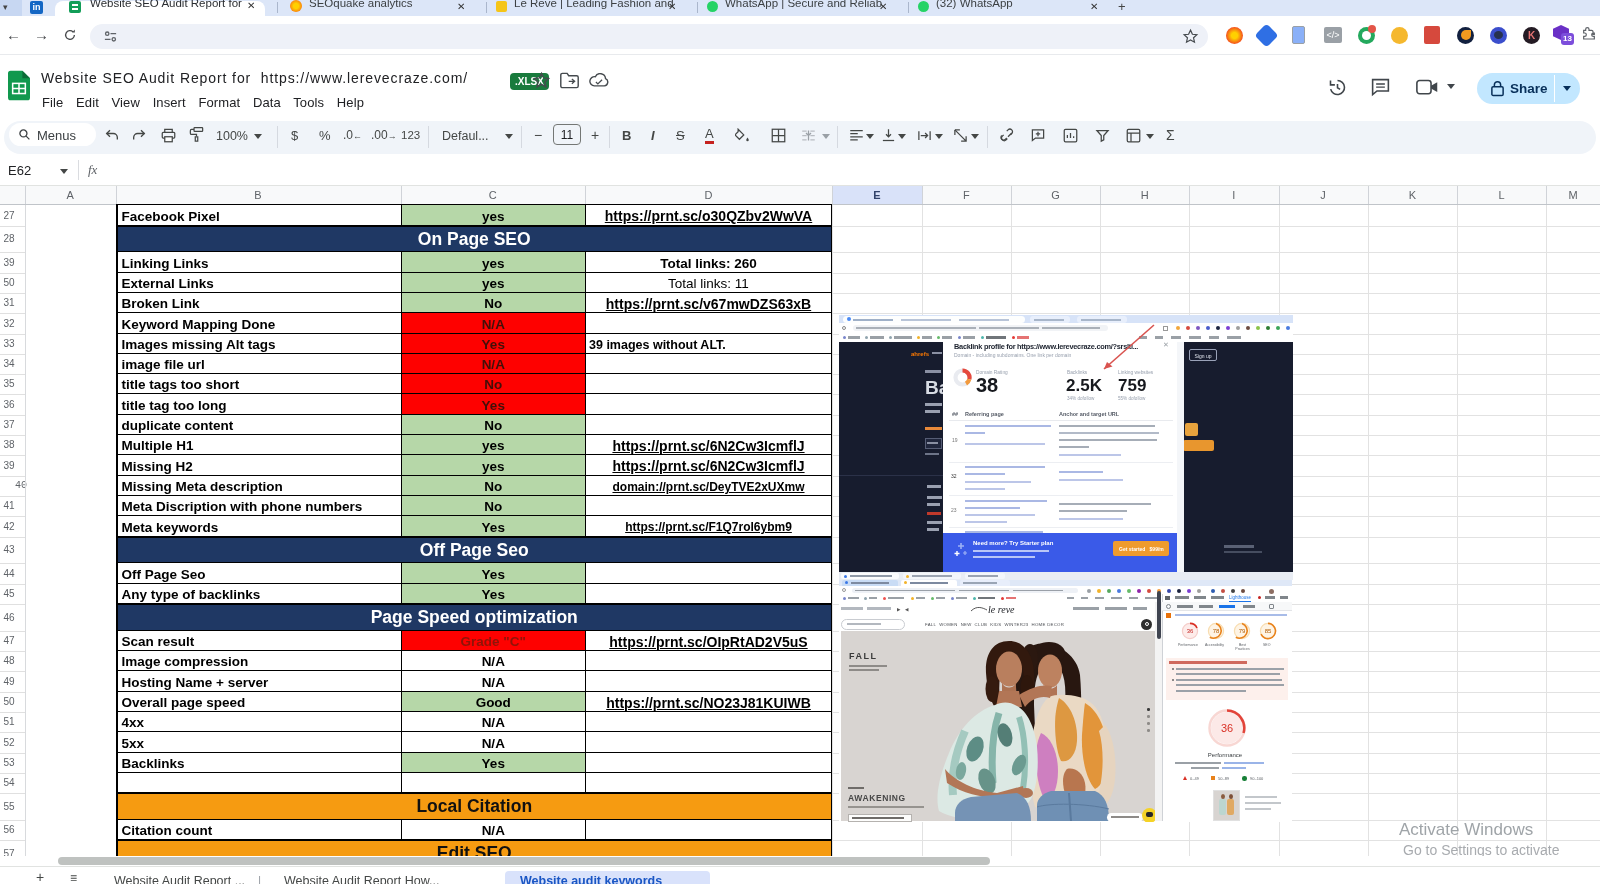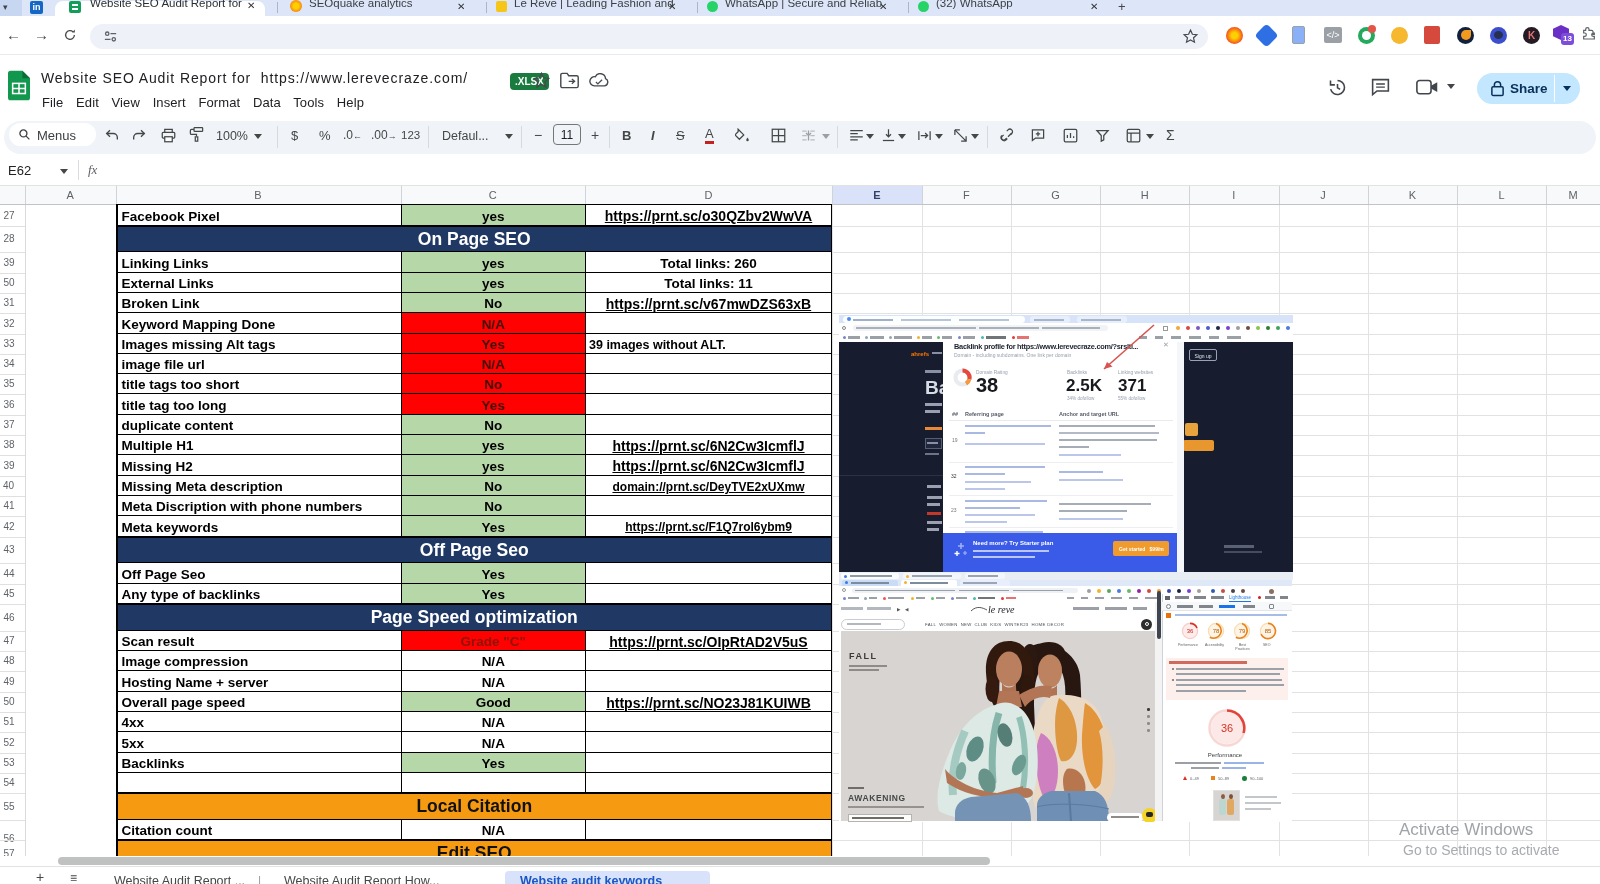--- a/index.html
+++ b/index.html
@@ -283,21 +283,21 @@
       <div class="abs" style="left:0;top:378px;width:18px;text-align:center;font-size:10px;color:#5f6368;">35</div>
       <div class="abs" style="left:0;top:394px;width:25px;height:1px;background:#e0e0e0;"></div>
       <div class="abs" style="left:0;top:398.5px;width:18px;text-align:center;font-size:10px;color:#5f6368;">36</div>
       <div class="abs" style="left:0;top:415px;width:25px;height:1px;background:#e0e0e0;"></div>
       <div class="abs" style="left:0;top:419px;width:18px;text-align:center;font-size:10px;color:#5f6368;">37</div>
       <div class="abs" style="left:0;top:435px;width:25px;height:1px;background:#e0e0e0;"></div>
       <div class="abs" style="left:0;top:439px;width:18px;text-align:center;font-size:10px;color:#5f6368;">38</div>
       <div class="abs" style="left:0;top:455px;width:25px;height:1px;background:#e0e0e0;"></div>
       <div class="abs" style="left:0;top:459.5px;width:18px;text-align:center;font-size:10px;color:#5f6368;">39</div>
       <div class="abs" style="left:0;top:476px;width:25px;height:1px;background:#e0e0e0;"></div>
-      <div class="abs" style="left:3px;top:480px;width:18px;text-align:left;font-size:10px;color:#5f6368;">40</div>
+      <div class="abs" style="left:9px;top:480px;width:18px;text-align:right;font-size:10px;color:#5f6368;font-family:Liberation Mono, monospace;">40</div>
       <div class="abs" style="left:0;top:496px;width:25px;height:1px;background:#e0e0e0;"></div>
       <div class="abs" style="left:0;top:500px;width:18px;text-align:center;font-size:10px;color:#5f6368;">41</div>
       <div class="abs" style="left:0;top:516px;width:25px;height:1px;background:#e0e0e0;"></div>
       <div class="abs" style="left:0;top:520.5px;width:18px;text-align:center;font-size:10px;color:#5f6368;">42</div>
       <div class="abs" style="left:0;top:537px;width:25px;height:1px;background:#e0e0e0;"></div>
       <div class="abs" style="left:0;top:544px;width:18px;text-align:center;font-size:10px;color:#5f6368;">43</div>
       <div class="abs" style="left:0;top:563px;width:25px;height:1px;background:#e0e0e0;"></div>
       <div class="abs" style="left:0;top:567.5px;width:18px;text-align:center;font-size:10px;color:#5f6368;">44</div>
       <div class="abs" style="left:0;top:584px;width:25px;height:1px;background:#e0e0e0;"></div>
       <div class="abs" style="left:0;top:588px;width:18px;text-align:center;font-size:10px;color:#5f6368;">45</div>
@@ -315,21 +315,21 @@
       <div class="abs" style="left:0;top:716px;width:18px;text-align:center;font-size:10px;color:#5f6368;">51</div>
       <div class="abs" style="left:0;top:732px;width:25px;height:1px;background:#e0e0e0;"></div>
       <div class="abs" style="left:0;top:736.5px;width:18px;text-align:center;font-size:10px;color:#5f6368;">52</div>
       <div class="abs" style="left:0;top:753px;width:25px;height:1px;background:#e0e0e0;"></div>
       <div class="abs" style="left:0;top:757px;width:18px;text-align:center;font-size:10px;color:#5f6368;">53</div>
       <div class="abs" style="left:0;top:773px;width:25px;height:1px;background:#e0e0e0;"></div>
       <div class="abs" style="left:0;top:777px;width:18px;text-align:center;font-size:10px;color:#5f6368;">54</div>
       <div class="abs" style="left:0;top:793px;width:25px;height:1px;background:#e0e0e0;"></div>
       <div class="abs" style="left:0;top:800.5px;width:18px;text-align:center;font-size:10px;color:#5f6368;">55</div>
       <div class="abs" style="left:0;top:820px;width:25px;height:1px;background:#e0e0e0;"></div>
-      <div class="abs" style="left:0;top:824px;width:18px;text-align:center;font-size:10px;color:#5f6368;margin-top:9px;">56</div>
+      <div class="abs" style="left:0;top:824px;width:18px;text-align:center;font-size:10px;color:#5f6368;">56</div>
       <div class="abs" style="left:0;top:840px;width:25px;height:1px;background:#e0e0e0;"></div>
       <div class="abs" style="left:0;top:847.5px;width:18px;text-align:center;font-size:10px;color:#5f6368;">57</div>
       <div class="abs" style="left:0;top:867px;width:25px;height:1px;background:#e0e0e0;"></div>
     </div>
 <div class="abs" style="left:25px;top:205px;width:1px;height:651px;background:#d8dadd;"></div>
 
 <div id="gridlines">
       <div class="vl" style="left:832px;top:205px;height:651px;"></div>
       <div class="vl" style="left:921.7px;top:205px;height:651px;"></div>
       <div class="vl" style="left:1010.9px;top:205px;height:651px;"></div>
@@ -374,21 +374,21 @@
 <div id="table">
       <div class="abs" style="left:115.5px;top:205px;width:285px;height:21px;background:#fff;border-bottom:1px solid #000;border-left:2px solid #000;font-weight:bold;font-size:13.5px;color:#000;line-height:23px;padding-left:4px;white-space:nowrap;overflow:hidden;">Facebook Pixel</div>
       <div class="abs" style="left:400.5px;top:205px;width:184.5px;height:21px;background:#b6d7a8;border-bottom:1px solid #000;border-left:1px solid #000;font-weight:bold;font-size:13.5px;color:#000;text-align:center;line-height:23px;">yes</div>
       <div class="abs" style="left:585px;top:205px;width:247px;height:21px;background:#fff;border-bottom:1px solid #000;border-left:1px solid #000;border-right:1px solid #000;font-weight:bold;color:#000;line-height:23px;white-space:nowrap;text-decoration:underline;text-align:center;font-size:14px;">https://prnt.sc/o30QZbv2WwVA</div>
       <div class="abs" style="left:115.5px;top:226px;width:716.5px;height:26px;background:#1f3864;border:1px solid #000;border-left:2px solid #000;color:#fff;font-weight:bold;font-size:17.5px;text-align:center;line-height:24px;">On Page SEO</div>
       <div class="abs" style="left:115.5px;top:252px;width:285px;height:21px;background:#fff;border-bottom:1px solid #000;border-left:2px solid #000;font-weight:bold;font-size:13.5px;color:#000;line-height:23px;padding-left:4px;white-space:nowrap;overflow:hidden;">Linking Links</div>
       <div class="abs" style="left:400.5px;top:252px;width:184.5px;height:21px;background:#b6d7a8;border-bottom:1px solid #000;border-left:1px solid #000;font-weight:bold;font-size:13.5px;color:#000;text-align:center;line-height:23px;">yes</div>
       <div class="abs" style="left:585px;top:252px;width:247px;height:21px;background:#fff;border-bottom:1px solid #000;border-left:1px solid #000;border-right:1px solid #000;font-weight:bold;color:#000;line-height:23px;white-space:nowrap;text-align:center;font-size:13.5px;">Total links: 260</div>
       <div class="abs" style="left:115.5px;top:273px;width:285px;height:20px;background:#fff;border-bottom:1px solid #000;border-left:2px solid #000;font-weight:bold;font-size:13.5px;color:#000;line-height:22px;padding-left:4px;white-space:nowrap;overflow:hidden;">External Links</div>
       <div class="abs" style="left:400.5px;top:273px;width:184.5px;height:20px;background:#b6d7a8;border-bottom:1px solid #000;border-left:1px solid #000;font-weight:bold;font-size:13.5px;color:#000;text-align:center;line-height:22px;">yes</div>
-      <div class="abs" style="left:585px;top:273px;width:247px;height:20px;background:#fff;border-bottom:1px solid #000;border-left:1px solid #000;border-right:1px solid #000;font-weight:bold;color:#000;line-height:22px;white-space:nowrap;text-align:center;font-size:13.5px;">Total links: 11</div>
+      <div class="abs" style="left:585px;top:273px;width:247px;height:20px;background:#fff;border-bottom:1px solid #000;border-left:1px solid #000;border-right:1px solid #000;font-weight:normal;color:#000;line-height:22px;white-space:nowrap;text-align:center;font-size:13.5px;">Total links: 11</div>
       <div class="abs" style="left:115.5px;top:293px;width:285px;height:20px;background:#fff;border-bottom:1px solid #000;border-left:2px solid #000;font-weight:bold;font-size:13.5px;color:#000;line-height:22px;padding-left:4px;white-space:nowrap;overflow:hidden;">Broken Link</div>
       <div class="abs" style="left:400.5px;top:293px;width:184.5px;height:20px;background:#b6d7a8;border-bottom:1px solid #000;border-left:1px solid #000;font-weight:bold;font-size:13.5px;color:#000;text-align:center;line-height:22px;">No</div>
       <div class="abs" style="left:585px;top:293px;width:247px;height:20px;background:#fff;border-bottom:1px solid #000;border-left:1px solid #000;border-right:1px solid #000;font-weight:bold;color:#000;line-height:22px;white-space:nowrap;text-decoration:underline;text-align:center;font-size:14px;">https://prnt.sc/v67mwDZS63xB</div>
       <div class="abs" style="left:115.5px;top:313px;width:285px;height:21px;background:#fff;border-bottom:1px solid #000;border-left:2px solid #000;font-weight:bold;font-size:13.5px;color:#000;line-height:23px;padding-left:4px;white-space:nowrap;overflow:hidden;">Keyword Mapping Done</div>
       <div class="abs" style="left:400.5px;top:313px;width:184.5px;height:21px;background:#fe0100;border-bottom:1px solid #000;border-left:1px solid #000;font-weight:bold;font-size:13.5px;color:#421009;text-align:center;line-height:23px;">N/A</div>
       <div class="abs" style="left:585px;top:313px;width:247px;height:21px;background:#fff;border-bottom:1px solid #000;border-left:1px solid #000;border-right:1px solid #000;font-weight:bold;color:#000;line-height:23px;white-space:nowrap;"></div>
       <div class="abs" style="left:115.5px;top:334px;width:285px;height:20px;background:#fff;border-bottom:1px solid #000;border-left:2px solid #000;font-weight:bold;font-size:13.5px;color:#000;line-height:22px;padding-left:4px;white-space:nowrap;overflow:hidden;">Images missing Alt tags</div>
       <div class="abs" style="left:400.5px;top:334px;width:184.5px;height:20px;background:#fe0100;border-bottom:1px solid #000;border-left:1px solid #000;font-weight:bold;font-size:13.5px;color:#421009;text-align:center;line-height:22px;">Yes</div>
       <div class="abs" style="left:585px;top:334px;width:247px;height:20px;background:#fff;border-bottom:1px solid #000;border-left:1px solid #000;border-right:1px solid #000;font-weight:bold;color:#000;line-height:22px;white-space:nowrap;text-align:left;padding-left:3px;font-size:12.5px;">39 images without ALT.</div>
       <div class="abs" style="left:115.5px;top:354px;width:285px;height:20px;background:#fff;border-bottom:1px solid #000;border-left:2px solid #000;font-weight:bold;font-size:13.5px;color:#000;line-height:22px;padding-left:4px;white-space:nowrap;overflow:hidden;">image file url</div>
@@ -552,21 +552,21 @@
     <circle cx="9.5" cy="9.5" r="7" fill="none" stroke="#e9ebf0" stroke-width="4.2"></circle>
     <path d="M9.5 2.5 A7 7 0 0 1 16.3 11.3" fill="none" stroke="#e5493d" stroke-width="4.2"></path>
     <path d="M16.3 11.3 A7 7 0 0 1 13 15.6" fill="none" stroke="#f29a3d" stroke-width="4.2"></path>
   </svg>
   <div class="abs" style="left:137px;top:54.5px;font-size:4.8px;color:#98a0ae;">Domain Rating</div>
   <div class="abs" style="left:137px;top:59px;font-size:20px;font-weight:bold;color:#17191e;">38</div>
   <div class="abs" style="left:228px;top:54.5px;font-size:4.8px;color:#98a0ae;">Backlinks</div>
   <div class="abs" style="left:227px;top:61px;font-size:17px;font-weight:bold;color:#17191e;">2.5K</div>
   <div class="abs" style="left:228px;top:81px;font-size:4.6px;color:#98a0ae;">34% dofollow</div>
   <div class="abs" style="left:279px;top:54.5px;font-size:4.8px;color:#98a0ae;">Linking websites</div>
-  <div class="abs" style="left:279px;top:61px;font-size:17px;font-weight:bold;color:#17191e;">371</div>
+  <div class="abs" style="left:279px;top:61px;font-size:17px;font-weight:bold;color:#17191e;">759</div>
   <div class="abs" style="left:279px;top:81px;font-size:4.6px;color:#98a0ae;">55% dofollow</div>
 
   <svg class="abs" style="left:255px;top:8px;" width="65" height="55" viewBox="0 0 65 55">
         <path d="M60 2 L10 46" stroke="#d9534f" stroke-width="1.6" fill="none"></path>
         <path d="M10 46 l8.5 -2.5 l-5.5 -4.5 z" fill="#d9534f"></path>
       </svg>
 
   <div class="abs" style="left:113px;top:96px;font-size:5.5px;font-weight:bold;color:#555b66;">##</div>
   <div class="abs" style="left:126px;top:96px;font-size:5.5px;font-weight:bold;color:#555b66;">Referring page</div>
   <div class="abs" style="left:220px;top:96px;font-size:5.5px;font-weight:bold;color:#555b66;">Anchor and target URL</div>

